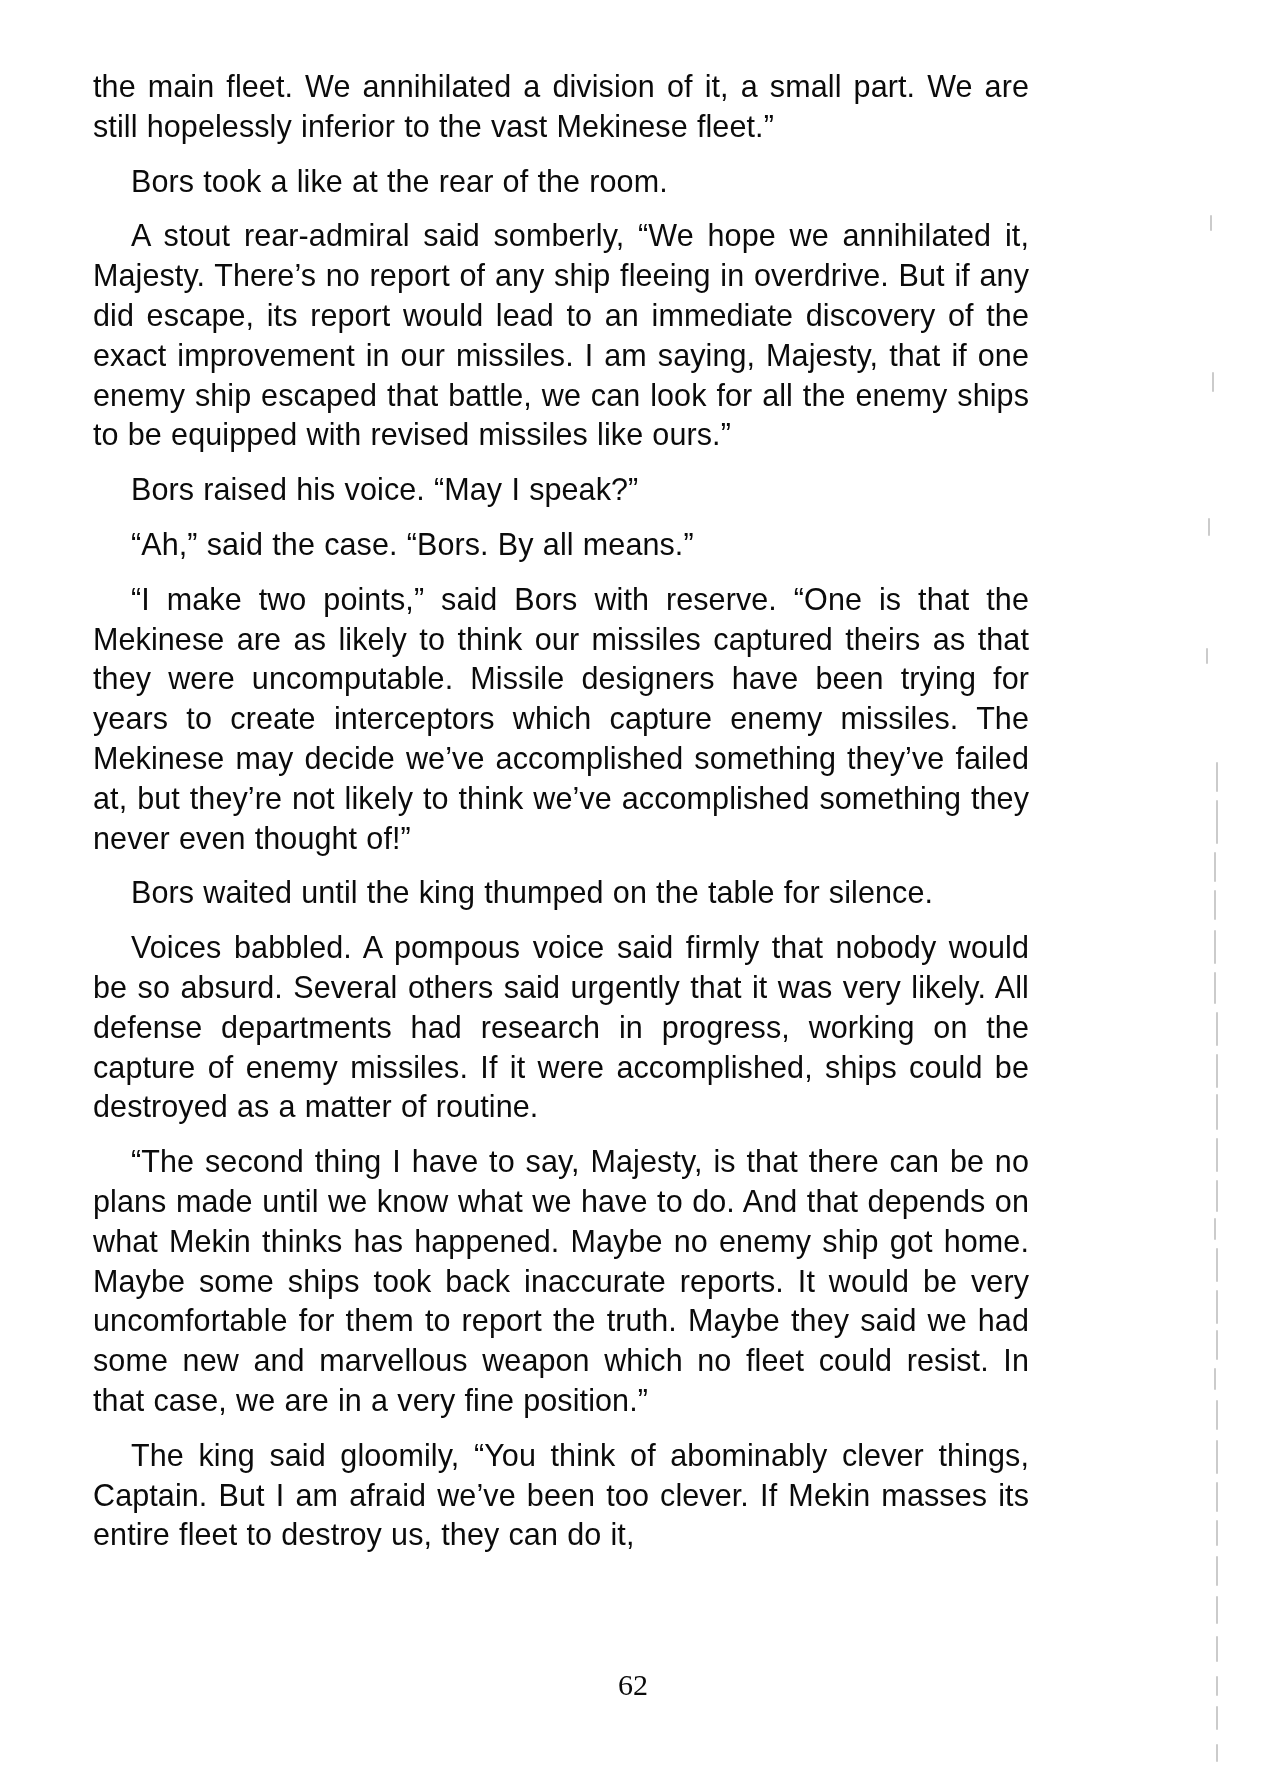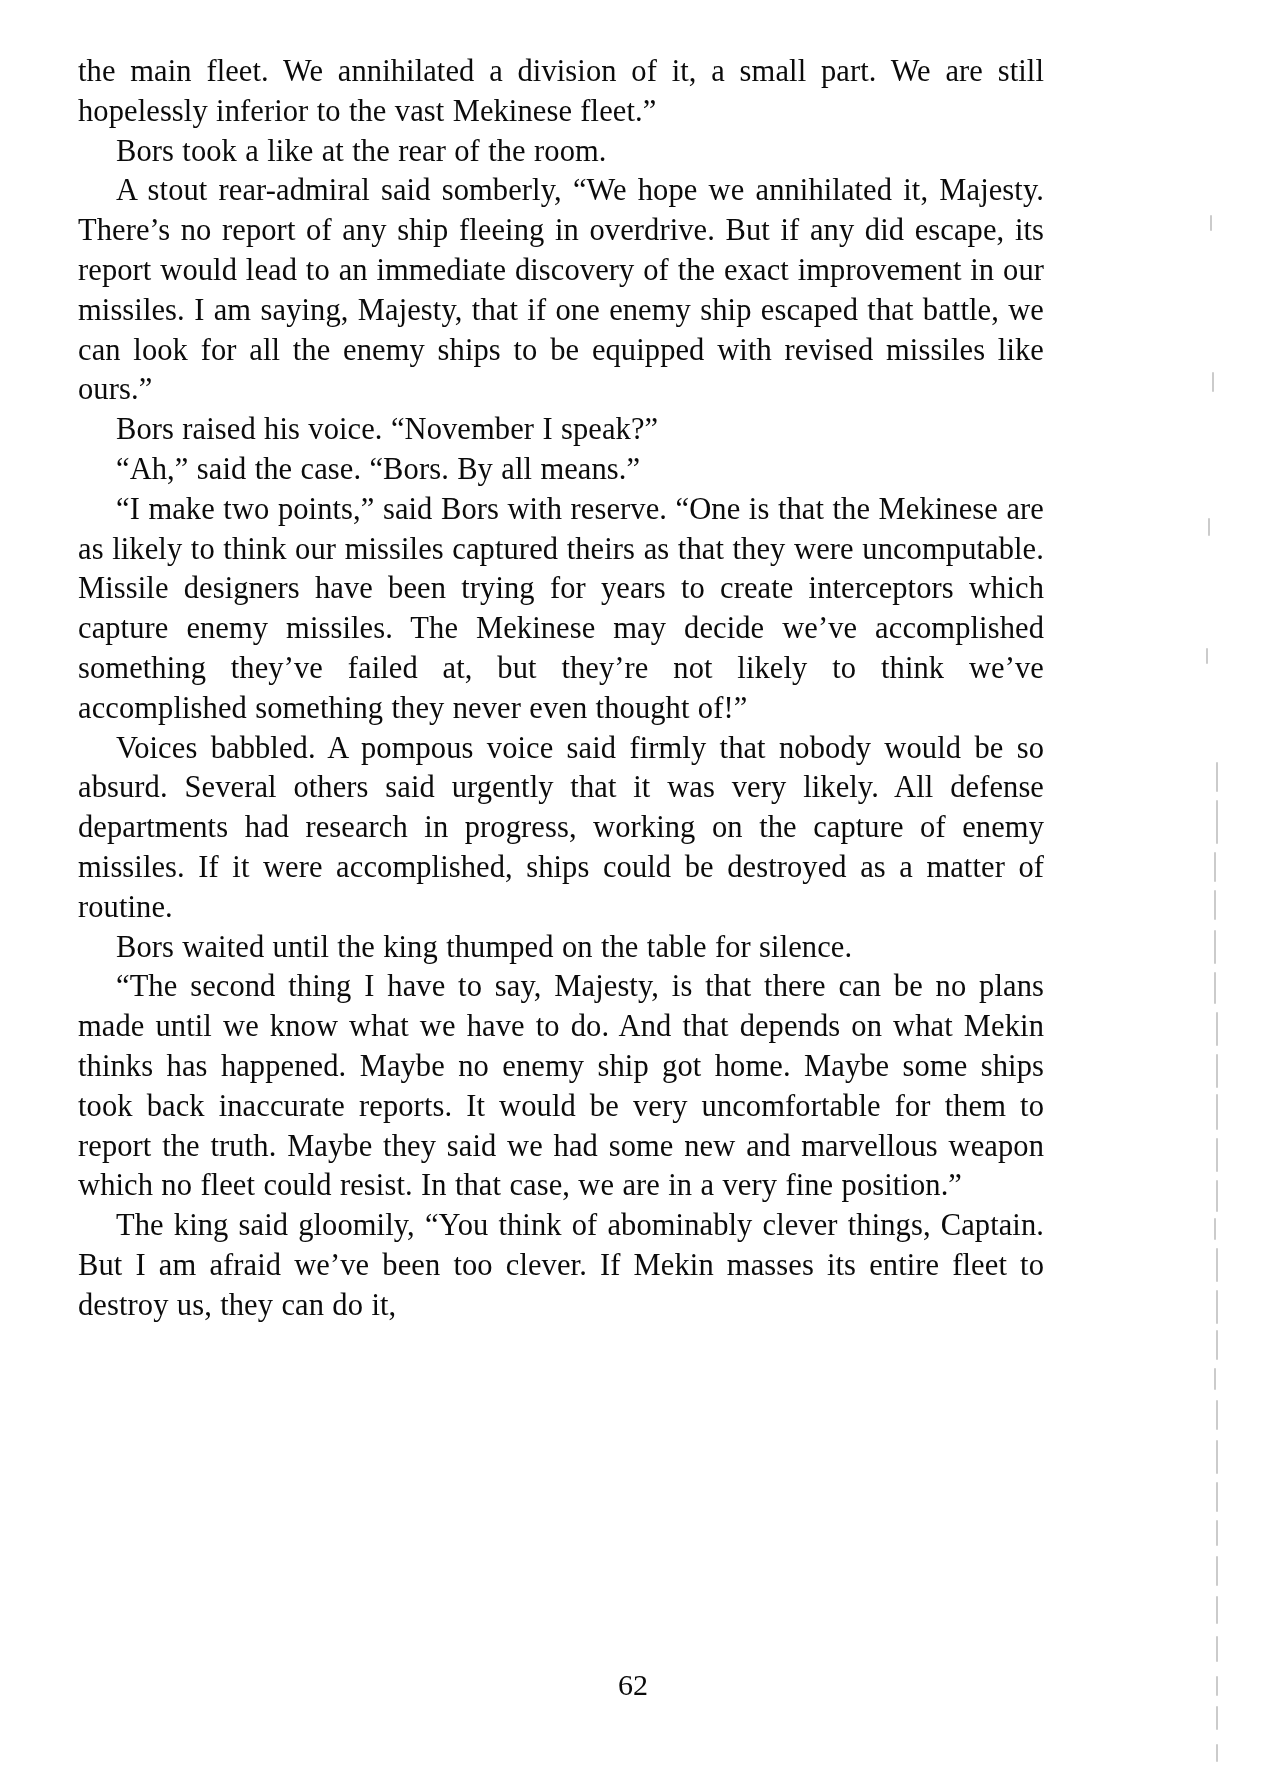--- a/index.html
+++ b/index.html
@@ -15,22 +15,22 @@
     background: #ffffff;
     overflow: hidden;
   }
   .text-column {
     position: absolute;
     left: 78px;
     top: 52px;
     width: 966px;
   }
   .para {
-    margin: 0;
-    font-family: Liberation Serif, serif;
+    margin: 15px;
+    font-family: Liberation Sans, sans-serif;
     font-size: 30.5px;
     line-height: 39.8px;
     color: #0b0b0b;
     text-align: justify;
     text-justify: inter-word;
     letter-spacing: 0.1px;
     word-spacing: 0.6px;
     -webkit-font-smoothing: antialiased;
   }
   .para.indent {
@@ -66,25 +66,25 @@
 </style>
 </head>
 <body>
 
 <div class="page">
 
   <div class="text-column">
     <p class="para">the main fleet. We annihilated a division of it, a small part. We are still hopelessly inferior to the vast Mekinese fleet.”</p>
     <p class="para indent">Bors took a like at the rear of the room.</p>
     <p class="para indent">A stout rear-admiral said somberly, “We hope we annihilated it, Majesty. There’s no report of any ship fleeing in overdrive. But if any did escape, its report would lead to an immediate discovery of the exact improvement in our missiles. I am saying, Majesty, that if one enemy ship escaped that battle, we can look for all the enemy ships to be equipped with revised missiles like ours.”</p>
-    <p class="para indent">Bors raised his voice. “November I speak?”</p>
+    <p class="para indent">Bors raised his voice. “May I speak?”</p>
     <p class="para indent">“Ah,” said the case. “Bors. By all means.”</p>
     <p class="para indent">“I make two points,” said Bors with reserve. “One is that the Mekinese are as likely to think our missiles captured theirs as that they were uncomputable. Missile designers have been trying for years to create interceptors which capture enemy missiles. The Mekinese may decide we’ve accomplished something they’ve failed at, but they’re not likely to think we’ve accomplished something they never even thought of!”</p>
+    <p class="para indent">Bors waited until the king thumped on the table for silence.</p>
     <p class="para indent">Voices babbled. A pompous voice said firmly that nobody would be so absurd. Several others said urgently that it was very likely. All defense departments had research in progress, working on the capture of enemy missiles. If it were accomplished, ships could be destroyed as a matter of routine.</p>
-    <p class="para indent">Bors waited until the king thumped on the table for silence.</p>
     <p class="para indent">“The second thing I have to say, Majesty, is that there can be no plans made until we know what we have to do. And that depends on what Mekin thinks has happened. Maybe no enemy ship got home. Maybe some ships took back inaccurate reports. It would be very uncomfortable for them to report the truth. Maybe they said we had some new and marvellous weapon which no fleet could resist. In that case, we are in a very fine position.”</p>
     <p class="para indent">The king said gloomily, “You think of abominably clever things, Captain. But I am afraid we’ve been too clever. If Mekin masses its entire fleet to destroy us, they can do it,</p>
   </div>
 
   <div class="page-number">62</div>
 
   <div class="margin-marks">
     <div class="mark" style="top:215px; right:54px; height:16px;"></div>
     <div class="mark" style="top:372px; right:52px; height:20px;"></div>
     <div class="mark" style="top:518px; right:56px; height:18px;"></div>

